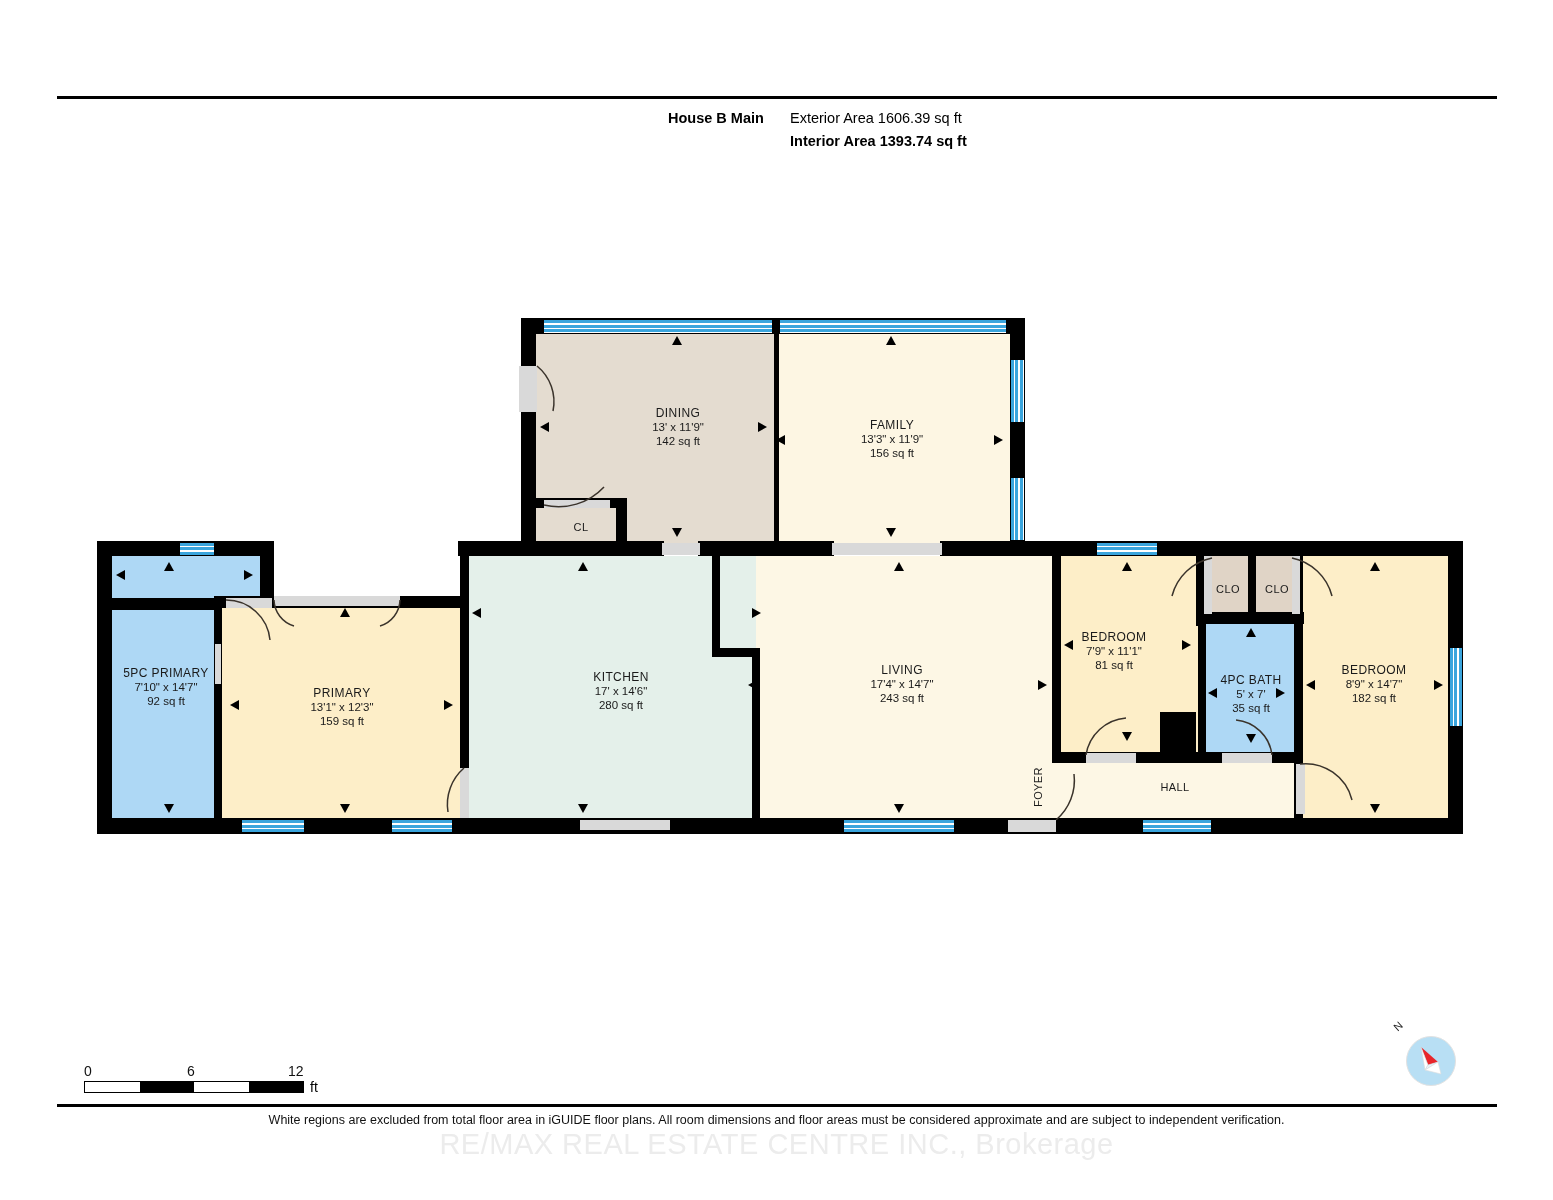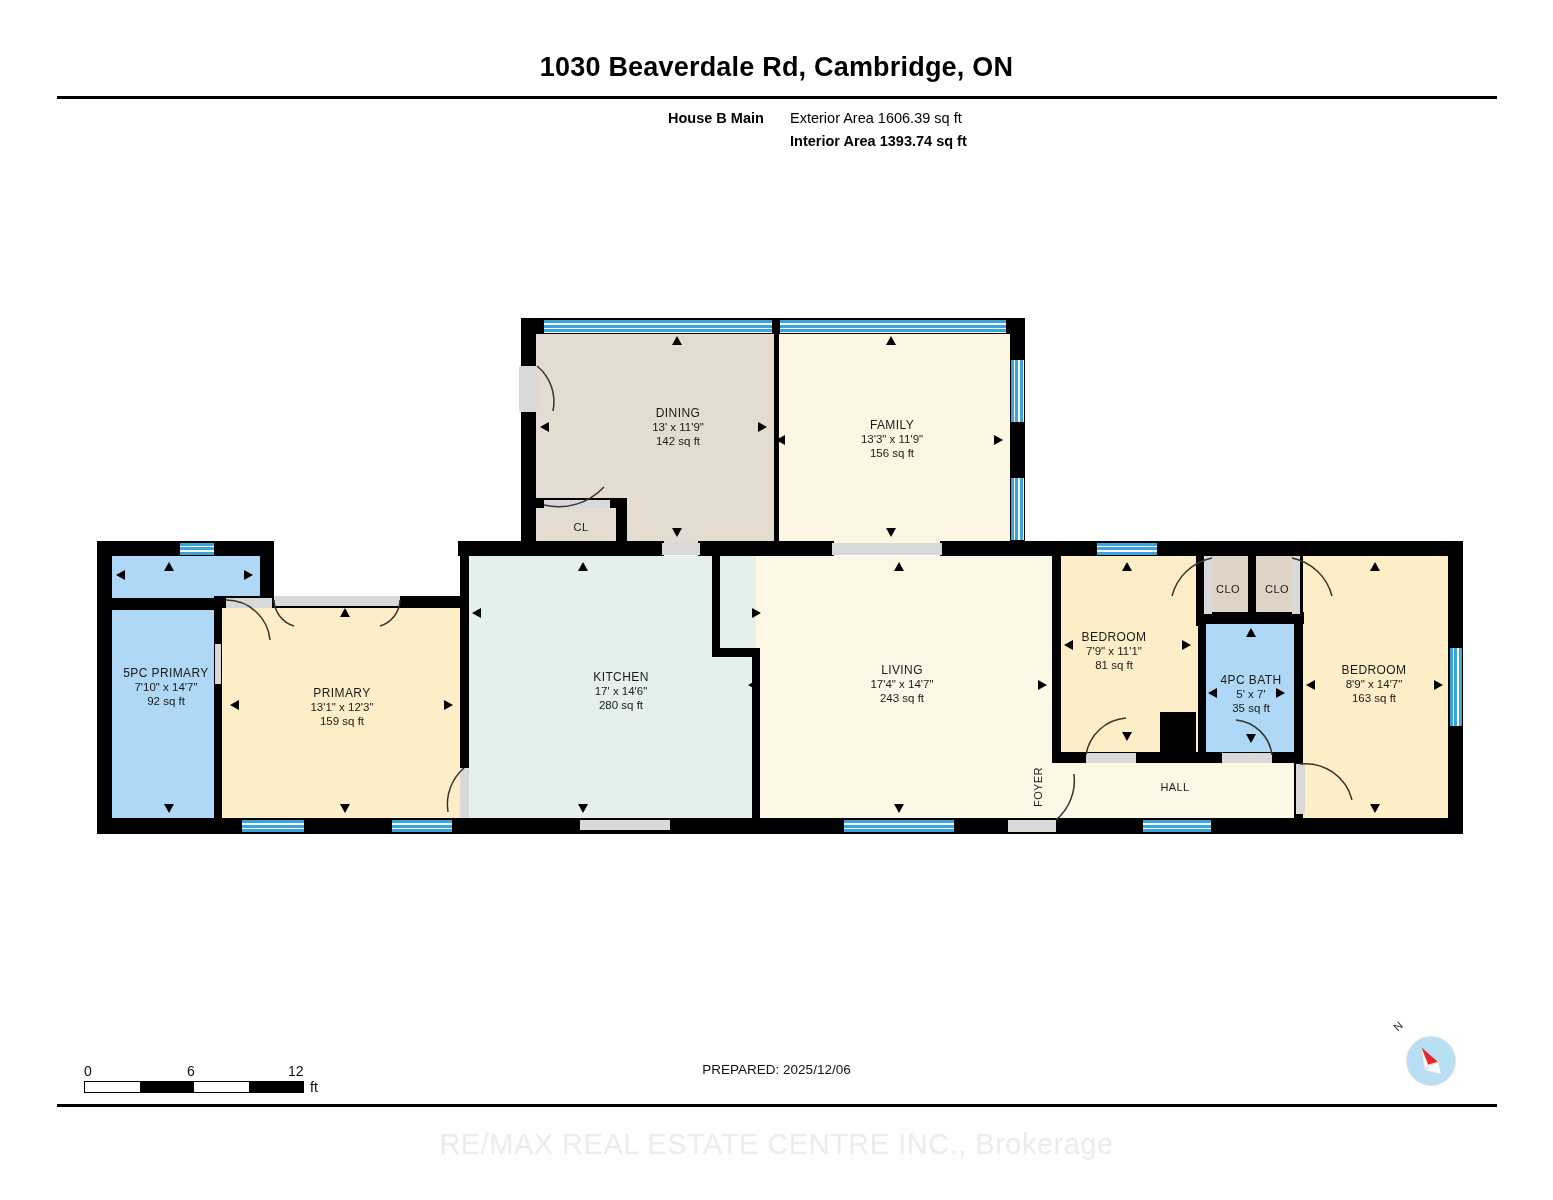--- a/index.html
+++ b/index.html
@@ -175,21 +175,20 @@
     font-size: 11px; color: #222;
     transform: rotate(-42deg);
   }
 </style>
 </head>
 <body>
 
 <div id="page">
 
 
-  <div id="title">1030 Beaverdale Rd, Cambridge, ON</div>
   <div id="title-rule"></div>
   <div id="meta">
     <div class="mrow">
       <span class="mlabel">House B Main</span>
       <span class="mval">Exterior Area 1606.39 sq ft</span>
     </div>
     <div class="mrow">
       <span class="mval indent">Interior Area 1393.74 sq ft</span>
     </div>
   </div>
@@ -410,42 +409,42 @@
 
     <div class="rlabel" style="left:1180px;top:673px;width:126px;">
       <div class="nm">4PC BATH</div>
       <div class="dm">5' x 7'</div>
       <div class="ar">35 sq ft</div>
     </div>
 
     <div class="rlabel" style="left:1300px;top:663px;width:132px;">
       <div class="nm">BEDROOM</div>
       <div class="dm">8'9" x 14'7"</div>
-      <div class="ar">163 sq ft</div>
+      <div class="ar">182 sq ft</div>
     </div>
 
   </div>
 
   <div id="scalebar">
     <div id="scale-nums">
       <span style="left:0px;">0</span>
       <span style="left:103px;">6</span>
       <span style="left:204px;">12</span>
     </div>
     <div id="scale-track">
       <i></i>
       <i class="on"></i>
       <i></i>
       <i class="on"></i>
     </div>
     <div id="scale-ft">ft</div>
   </div>
 
-  <div id="prepared">PREPARED: 2025/12/06</div>
   <div id="footer-rule"></div>
+  <div id="disclaimer">White regions are excluded from total floor area in iGUIDE floor plans. All room dimensions and floor areas must be considered approximate and are subject to independent verification.</div>
   <div id="watermark">RE/MAX REAL ESTATE CENTRE INC., Brokerage</div>
 
   <div id="compass">
     <div id="compass-dial"></div>
     <svg style="position:absolute;left:0;top:0;width:62px;height:62px;" viewBox="0 0 62 62">
       <polygon points="21,17 38,32 28,35" fill="#e8252a"></polygon>
       <polygon points="21,17 25,40 28,35" fill="#ffffff" stroke="#d8d8d8" stroke-width="0.6"></polygon>
       <polygon points="38,32 25,40 28,35" fill="#eaf4fb" stroke="#d8d8d8" stroke-width="0.6"></polygon>
       <polygon points="38,32 41,44 25,40" fill="#ffffff" stroke="#dcdcdc" stroke-width="0.6"></polygon>
     </svg>

